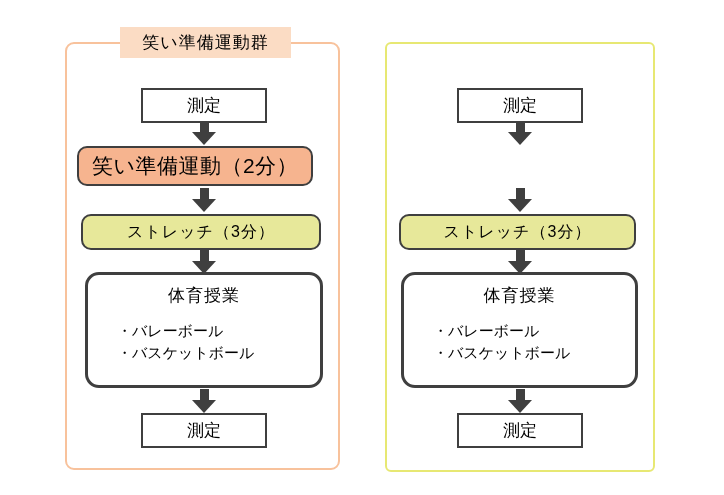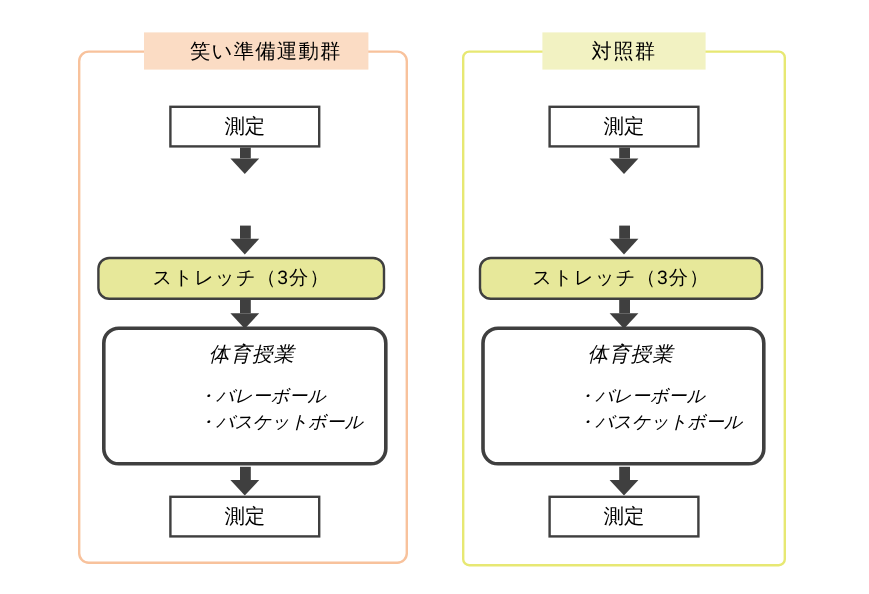--- a/index.html
+++ b/index.html
@@ -30,21 +30,20 @@
   
   .group-title{
     position:absolute;top:27px;height:31px;
     display:flex;align-items:center;justify-content:center;
     font-size:17px;letter-spacing:1px;
     z-index:3;
   }
   .group-title.left{
     left:120px;width:171px;
     background:var(--left_title_bg,#FBDCC4);
-    padding-left:16px;
   }
   .group-title.right{
     left:452px;width:136px;
     background:var(--right_title_bg,#F2F2C2);
   }
   
   .node{
     position:absolute;
     display:flex;align-items:center;justify-content:center;
     background:#ffffff;
@@ -65,35 +64,33 @@
     border-radius:10px;
     font-size:16px;
     letter-spacing:1px;
   }
   .node.pe{
     border-radius:14px;
     border-width:3px;
     flex-direction:column;
     justify-content:flex-start;
     align-items:stretch;
-    padding:9px 0 0 12px;
-    font-style:italic;
+    padding:9px 0 0 0;
   }
   .pe-title{
     text-align:center;
     font-size:17px;
     letter-spacing:1px;
   }
   .pe-list{
     margin-top:13px;
     padding-left:29px;
     font-size:15px;
     line-height:22px;
     text-align:left;
-    margin-left:36px;
   }
   
   .arrow{
     position:absolute;width:24px;height:24px;
     display:flex;flex-direction:column;align-items:center;
     z-index:1;
   }
   .arrow .shaft{
     width:9px;height:11px;
     background:var(--arrow_color,#3F3F3F);
@@ -113,20 +110,21 @@
   <div class="group-frame left"></div>
   <div class="group-title left">笑い準備運動群</div>
 
   <div class="node measure" style="left:141px;top:88px;">測定</div>
 
   <div class="arrow" style="left:192px;top:121px;">
     <div class="shaft"></div>
     <div class="head"></div>
   </div>
 
+  <div class="node laughter" style="left:77px;top:146px;width:236px;height:40px;">笑い準備運動（2分）</div>
 
   <div class="arrow" style="left:192px;top:188px;">
     <div class="shaft"></div>
     <div class="head"></div>
   </div>
 
   <div class="node stretch" style="left:81px;top:214px;width:240px;height:36px;">ストレッチ（3分）</div>
 
   <div class="arrow" style="left:192px;top:250px;">
     <div class="shaft"></div>
@@ -142,21 +140,20 @@
   </div>
 
   <div class="arrow" style="left:192px;top:389px;">
     <div class="shaft"></div>
     <div class="head"></div>
   </div>
 
   <div class="node measure" style="left:141px;top:413px;">測定</div>
 
   <div class="group-frame right"></div>
-  <div class="group-title right">対照群</div>
 
   <div class="node measure" style="left:457px;top:88px;">測定</div>
 
   <div class="arrow" style="left:508px;top:121px;">
     <div class="shaft"></div>
     <div class="head"></div>
   </div>
 
   <div class="arrow" style="left:508px;top:188px;">
     <div class="shaft"></div>

